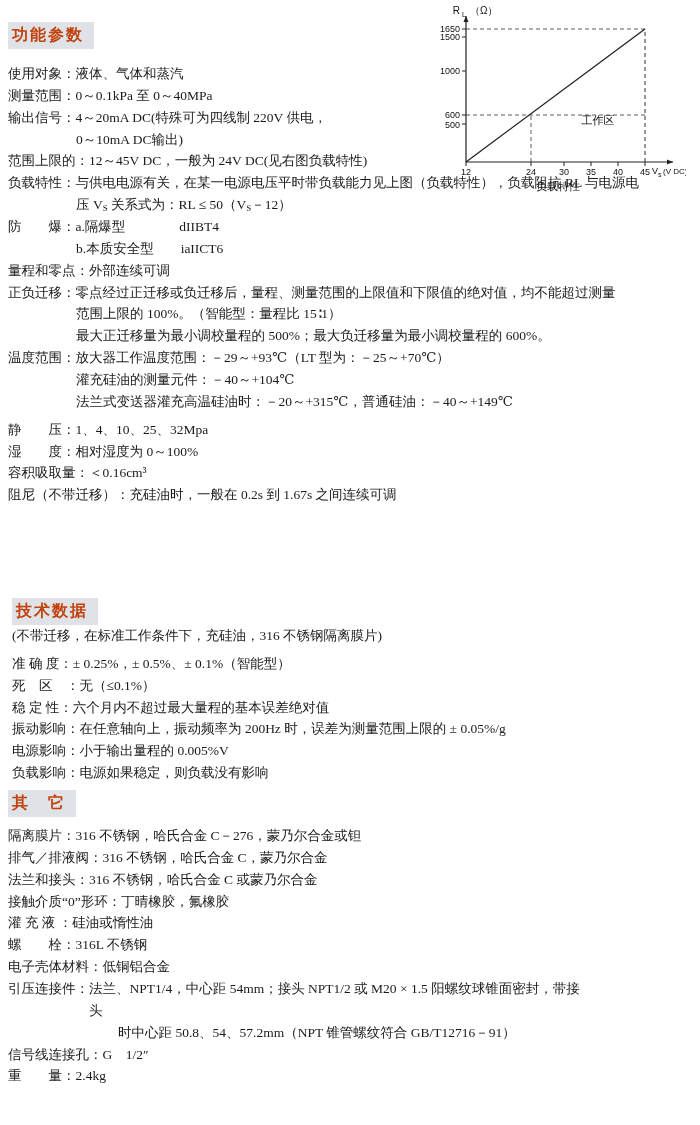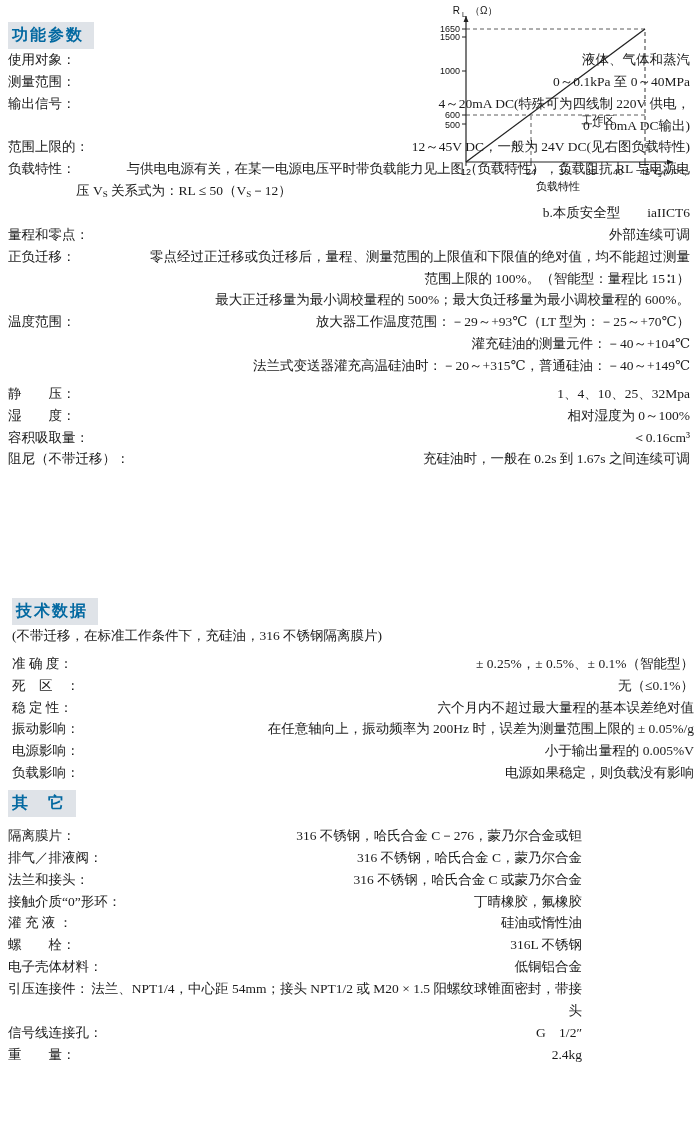--- a/index.html
+++ b/index.html
@@ -17,42 +17,41 @@
   }
   .page {
     position: relative;
     width: 700px;
     height: 1125px;
   }
   .section-title {
     font-family: Liberation Serif, serif;
     font-weight: bold;
     font-size: 16px;
-    color: #0369a1;
+    color: #c2410c;
     display: inline-block;
     background: #dfe3e8;
     padding: 3px 10px 3px 4px;
     letter-spacing: 2px;
   }
   .sec-wrap {
     margin: 0 0 0 8px;
   }
   .row {
     display: flex;
     font-size: 13.5px;
     line-height: 1.62;
     margin: 0;
   }
   .label {
     flex: 0 0 auto;
     white-space: nowrap;
   }
   .val {
     flex: 1 1 auto;
-    text-align: right;
   }
   .indent {
     padding-left: 68px;
   }
   .indent2 {
     padding-left: 110px;
   }
   .body-text {
     font-size: 13.5px;
     line-height: 1.62;
@@ -70,21 +69,21 @@
     position: absolute;
     left: 418px;
     top: 2px;
     width: 268px;
     height: 190px;
     font-family: "Liberation Sans", sans-serif;
   }
   .chart-svg { display: block; }
   
   #sec-func { position: absolute; left: 0; top: 22px; width: 700px; }
-  #func-body { }
+  #func-body { margin-top: 14px; }
   #sec-tech { position: absolute; left: 4px; top: 598px; width: 700px; }
   #tech-body { }
   #sec-other { position: absolute; left: 0; top: 790px; width: 592px; }
   #other-body { margin-top: 8px; }
   .spacer6 { height: 6px; }
 </style>
 </head>
 <body>
 
 <div class="page">
@@ -173,20 +172,24 @@
           <span class="val">12～45V DC，一般为 24V DC(见右图负载特性)</span>
         </div>
 
       <div class="row">
           <span class="label">负载特性：</span>
           <span class="val">与供电电源有关，在某一电源电压平时带负载能力见上图（负载特性），负载阻抗 RL 与电源电</span>
         </div>
       <div class="body-text" style="padding-left:68px;">压 V<sub>S</sub> 关系式为：RL ≤ 50（V<sub>S</sub>－12）</div>
 
       <div class="row">
+          <span class="label">防　　爆：</span>
+          <span class="val">a.隔爆型　　　　dIIBT4</span>
+        </div>
+      <div class="row">
           <span class="label indent"></span>
           <span class="val">b.本质安全型　　iaIICT6</span>
         </div>
       <div class="row">
           <span class="label">量程和零点：</span>
           <span class="val">外部连续可调</span>
         </div>
 
       <div class="row">
           <span class="label">正负迁移：</span>
@@ -300,20 +303,21 @@
       <div class="row">
           <span class="label">电子壳体材料：</span>
           <span class="val">低铜铝合金</span>
         </div>
       <div class="row">
           <span class="label">引压连接件：</span>
           <span class="val">法兰、NPT1/4，中心距 54mm；接头 NPT1/2 或 M20 × 1.5 阳螺纹球锥面密封，带接头</span>
         </div>
       <div class="row">
           <span class="label indent2"></span>
+          <span class="val">时中心距 50.8、54、57.2mm（NPT 锥管螺纹符合 GB/T12716－91）</span>
         </div>
       <div class="row">
           <span class="label">信号线连接孔：</span>
           <span class="val">G　1/2″</span>
         </div>
       <div class="row">
           <span class="label">重　　量：</span>
           <span class="val">2.4kg</span>
         </div>
     </div>

